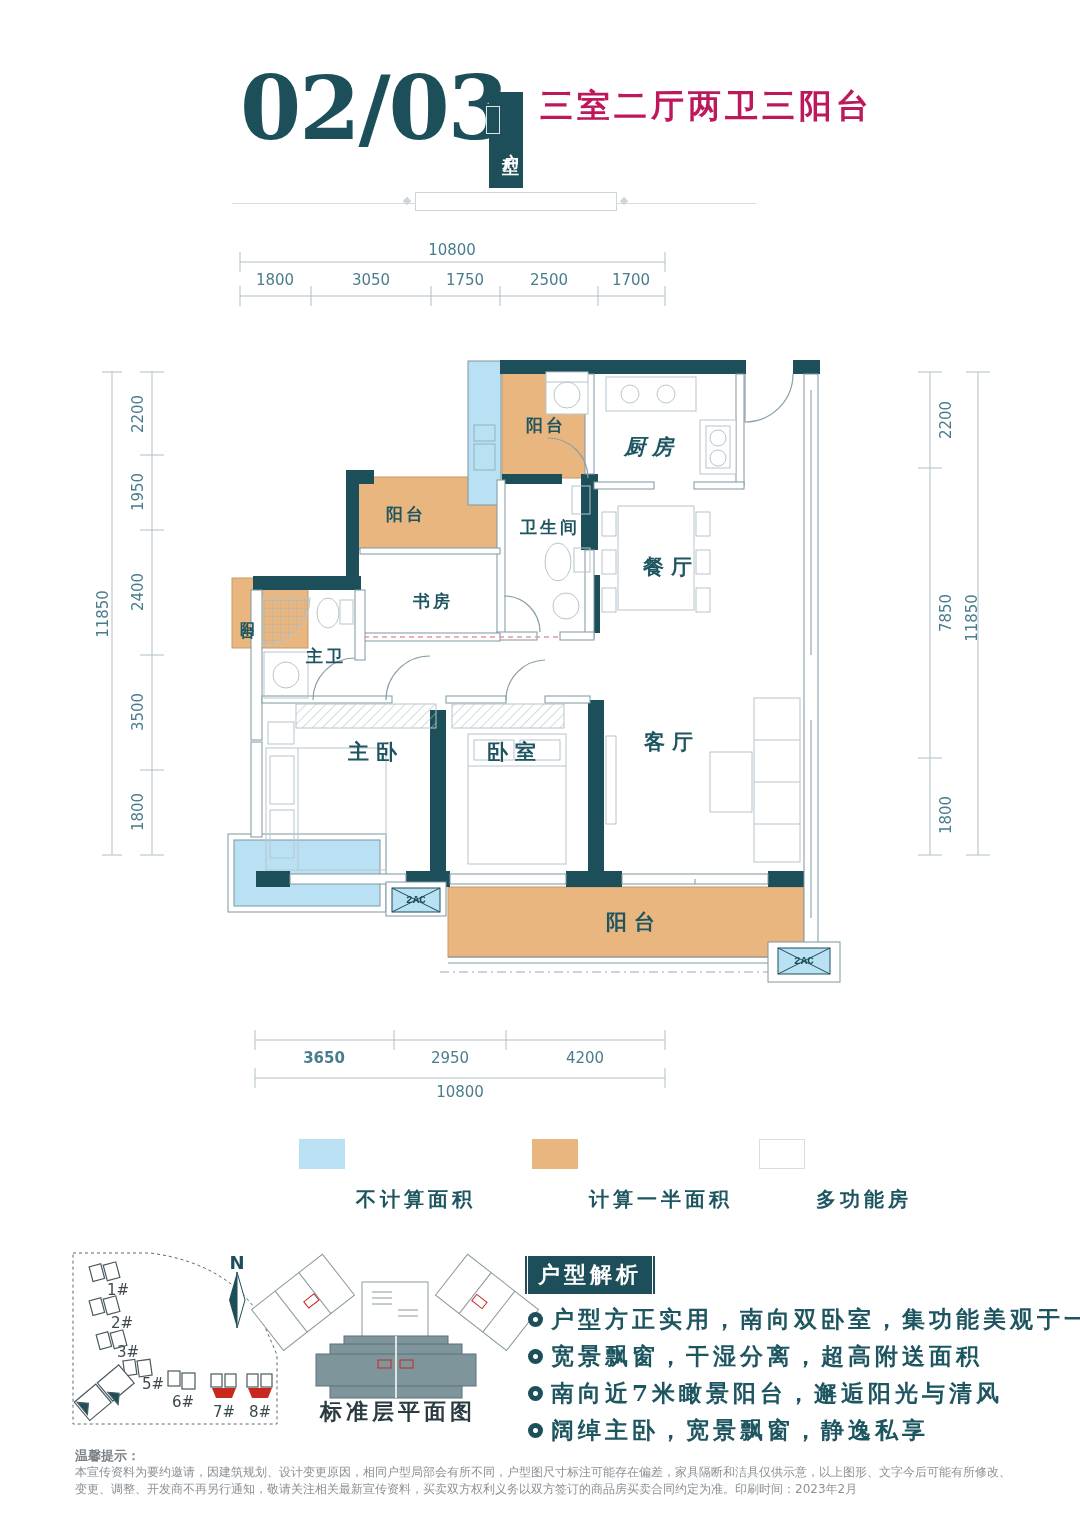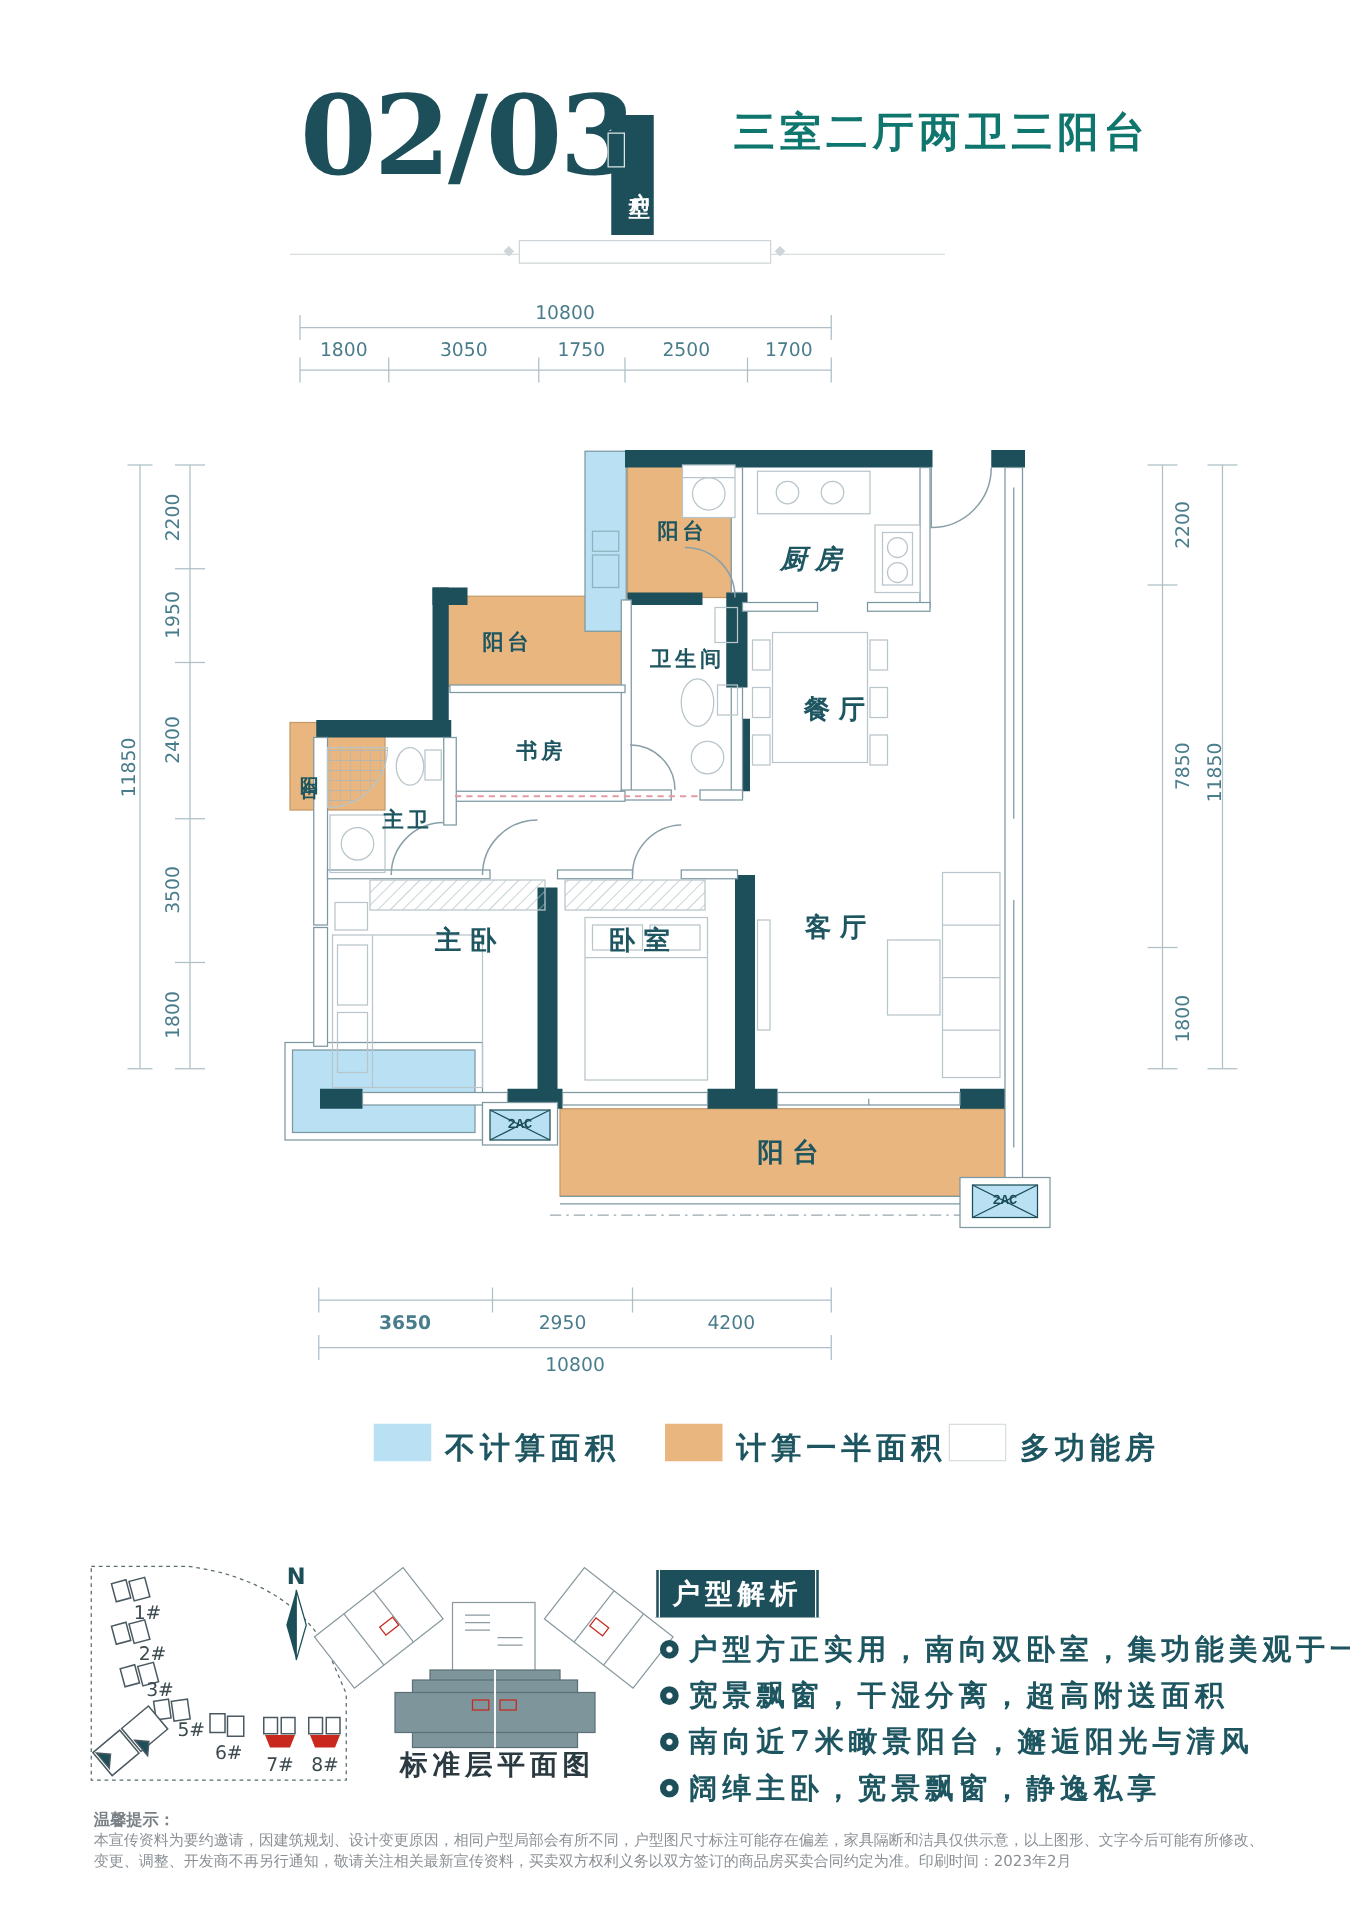--- a/index.html
+++ b/index.html
@@ -11,23 +11,23 @@
   .dim{font-size:15px;color:#4a7d8c;font-family:"DejaVu Sans",sans-serif;}
   .room{font-family:"DejaVu Serif",serif;font-weight:700;color:#1d5560;font-size:21px;letter-spacing:7px;}
   .room-sm{font-size:17px;letter-spacing:3px;}
   .room-v{writing-mode:vertical-rl;letter-spacing:2px;font-size:15px;transform:translate(-50%,-50%);}
   .ac{font-size:11px;font-weight:700;color:#1c4f59;letter-spacing:0;font-family:Liberation Mono, monospace;}
   .title-num{font-family:"DejaVu Serif",serif;font-weight:700;font-size:88px;line-height:1;color:#1c4f59;letter-spacing:-2px;}
   .title-badge{background:#1c4f59;color:#ffffff;writing-mode:vertical-rl;text-align:center;
       font-family:"DejaVu Serif",serif;font-weight:700;font-size:17px;letter-spacing:4px;
       padding-top:8px;box-sizing:border-box;}
   .badge-seal{display:block;width:12px;height:26px;border:1px solid #ffffff;margin:6px auto 0 auto;opacity:.85;}
-  .title-line1{font-family:"DejaVu Serif",serif;font-weight:700;font-size:33px;color:#0f766e;letter-spacing:4px;margin-left:47px;}
+  .title-line1{font-family:"DejaVu Serif",serif;font-weight:700;font-size:33px;color:#be185d;letter-spacing:4px;}
   .title-line2{font-family:"DejaVu Serif",serif;font-weight:700;font-size:38px;color:#1c4f59;letter-spacing:1px;}
-  .legend-label{font-family:"DejaVu Serif",serif;font-weight:700;font-size:24px;color:#1d5560;letter-spacing:4px;}
+  .legend-label{font-family:"DejaVu Serif",serif;font-weight:700;font-size:20px;color:#1d5560;letter-spacing:4px;margin-top:44px;}
   .swatch{width:46px;height:30px;}
   .bld{font-size:15px;color:#3c4a4f;font-family:"DejaVu Sans",sans-serif;}
   .north{font-size:18px;font-weight:700;color:#1c4f59;}
   .caption{font-family:"DejaVu Serif",serif;font-weight:700;font-size:22px;color:#2a3a40;letter-spacing:4px;}
   .an-badge{background:#1c4f59;color:#fff;display:flex;align-items:center;justify-content:center;
       font-family:"DejaVu Serif",serif;font-weight:700;font-size:22px;letter-spacing:4px;
       border-left:4px double #ffffff;border-right:4px double #ffffff;box-sizing:border-box;}
   .bullet-row{display:flex;align-items:center;gap:8px;}
   .bullet-ic{width:15px;height:15px;border-radius:50%;background:#1c4f59;flex:0 0 auto;
       background-image:radial-gradient(circle at 50% 50%, #ffffff 0 2px, #1c4f59 3px);}

